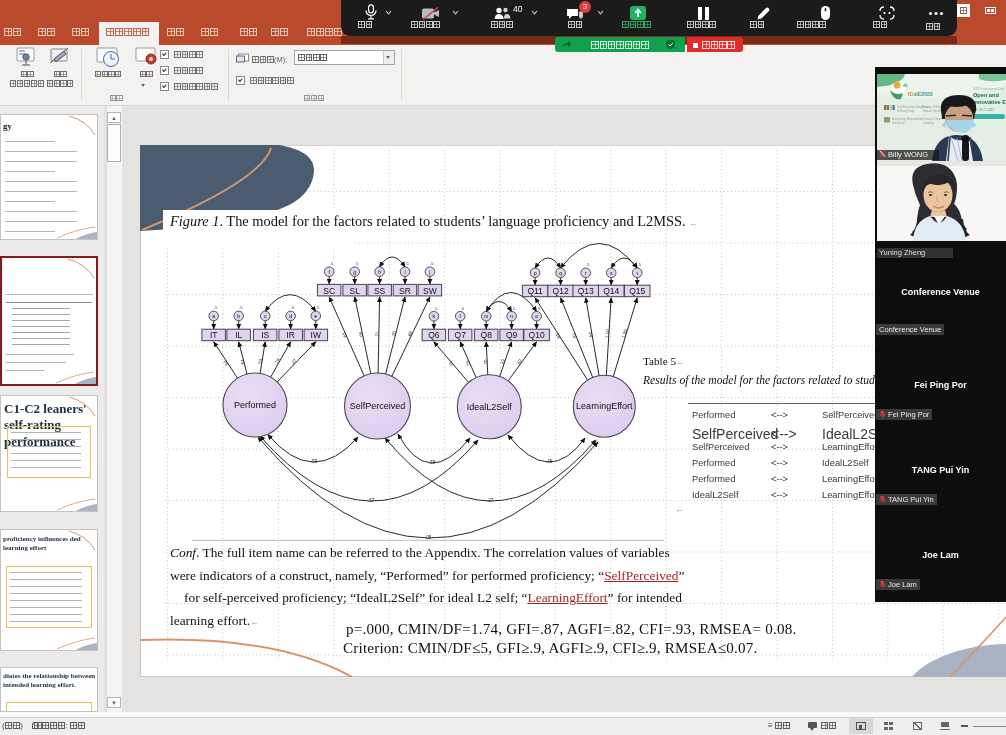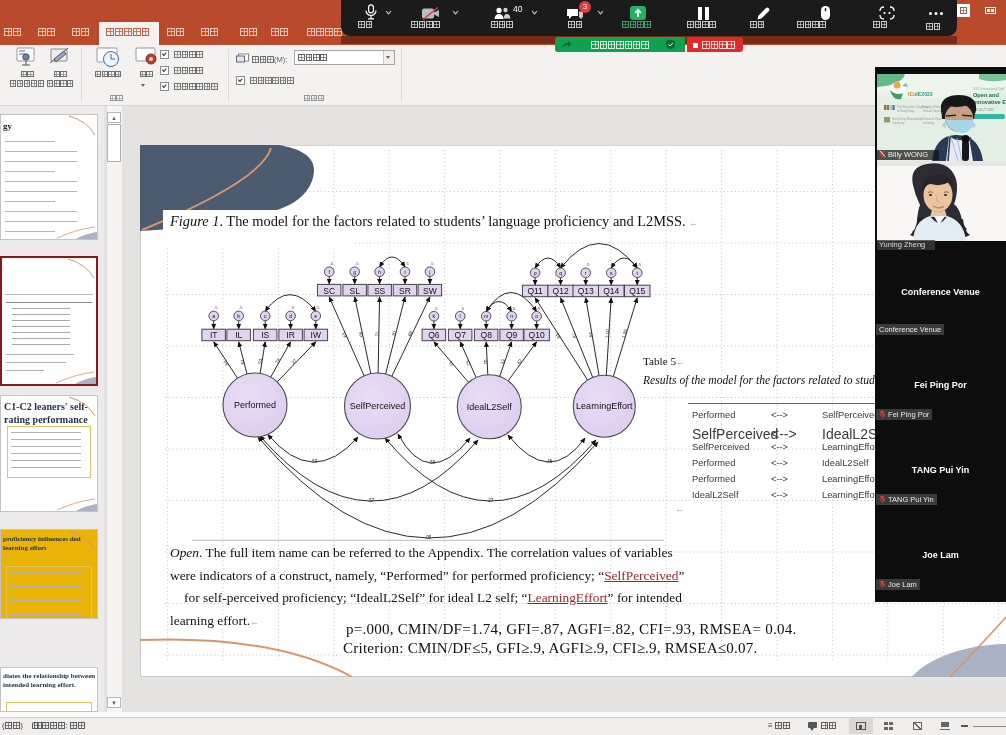--- a/index.html
+++ b/index.html
@@ -108,35 +108,35 @@
     <div class="ab" style="left:4px;top:104px;width:60px;height:1px;background:#b0b0b0"></div>
     <div class="ab" style="left:4px;top:112px;width:38px;height:1px;background:#b0b0b0"></div>
 <div class="ab" style="left:3px;top:36px;width:88px;height:1px;background:#bbb"></div>
 <svg class="ab" style="left:0;top:0" width="94" height="126" viewBox="0 0 94 126">
       <path d="M66,1 Q84,6 92,20" stroke="#d8956c" fill="none" stroke-width="1"></path>
       <ellipse cx="108" cy="136" rx="42" ry="18" fill="#aab4c4"></ellipse>
       <path d="M54,125 Q74,116 92,114" stroke="#d8956c" fill="none" stroke-width="0.8"></path>
     </svg>
 </div>
 <div class="ab" style="left:0;top:395px;width:98px;height:117px;background:#fff;border:1px solid #c5c3c2;overflow:hidden">
-<div class="ab ser" style="left:3px;top:5px;font-size:10px;font-weight:bold;color:#1d2d42;line-height:1.25">C1-C2 leaners' self-rating performance</div>
+<div class="ab ser" style="left:3px;top:5px;font-size:13px;font-weight:bold;color:#1d2d42;line-height:1.25">C1-C2 leaners' self-rating performance</div>
 <div class="ab" style="left:6px;top:30px;width:84px;height:52px;border:1px solid #e3c35a"></div>
 <div class="ab" style="left:10px;top:36px;width:70px;height:1px;background:#b3b3b3"></div>
     <div class="ab" style="left:10px;top:43px;width:70px;height:1px;background:#b3b3b3"></div>
     <div class="ab" style="left:10px;top:50px;width:70px;height:1px;background:#b3b3b3"></div>
     <div class="ab" style="left:10px;top:57px;width:70px;height:1px;background:#b3b3b3"></div>
     <div class="ab" style="left:10px;top:64px;width:70px;height:1px;background:#b3b3b3"></div>
     <div class="ab" style="left:10px;top:71px;width:70px;height:1px;background:#b3b3b3"></div>
 <svg class="ab" style="left:0;top:0" width="96" height="115" viewBox="0 0 96 115">
       <path d="M68,1 Q86,6 94,20" stroke="#d8956c" fill="none" stroke-width="1"></path>
       <ellipse cx="110" cy="125" rx="42" ry="18" fill="#aab4c4"></ellipse>
       <path d="M56,114 Q76,105 94,103" stroke="#d8956c" fill="none" stroke-width="0.8"></path>
     </svg>
 </div>
-<div class="ab" style="left:0;top:529px;width:98px;height:90px;background:#eab308;border:1px solid #c5c3c2;overflow:hidden">
+<div class="ab" style="left:0;top:529px;width:98px;height:122px;background:#ffffff;border:1px solid #c5c3c2;overflow:hidden">
 <div class="ab ser" style="left:2px;top:5px;font-size:7px;font-weight:bold;color:#1d2d42;line-height:1.25">proficiency influences ded learning effort</div>
 <div class="ab" style="left:5px;top:36px;width:86px;height:62px;border:1px solid #e3c35a"></div>
 <div class="ab" style="left:9px;top:42px;width:72px;height:1px;background:#b3b3b3"></div>
     <div class="ab" style="left:9px;top:49px;width:72px;height:1px;background:#b3b3b3"></div>
     <div class="ab" style="left:9px;top:56px;width:72px;height:1px;background:#b3b3b3"></div>
     <div class="ab" style="left:9px;top:63px;width:72px;height:1px;background:#b3b3b3"></div>
     <div class="ab" style="left:9px;top:70px;width:72px;height:1px;background:#b3b3b3"></div>
     <div class="ab" style="left:9px;top:77px;width:72px;height:1px;background:#b3b3b3"></div>
     <div class="ab" style="left:9px;top:84px;width:72px;height:1px;background:#b3b3b3"></div>
     <div class="ab" style="left:9px;top:91px;width:72px;height:1px;background:#b3b3b3"></div>
@@ -412,25 +412,25 @@
 <div class="ab ser" style="left:170px;top:212.5px;font-size:14.4px;color:#111"><i>Figure 1</i>. The model for the factors related to students’ language proficiency and L2MSS. <span style="color:#999;font-size:9px">←</span></div>
 <div class="ab ser" style="left:643px;top:355px;font-size:11.2px;color:#111">Table 5<span style="color:#999;font-size:9px">←</span></div>
 <div class="ab ser" style="left:643px;top:374px;font-size:11.6px;font-style:italic;color:#111;width:232px;overflow:hidden;white-space:nowrap">Results of the model for the factors related to stude</div>
 <div class="ab" style="left:692px;top:410.4px;font-size:9.3px;color:#3a3a3a;width:183px;overflow:hidden;white-space:nowrap"><span style="display:inline-block;width:79px">Performed</span><span style="display:inline-block;width:51px">&lt;--&gt;</span><span>SelfPerceived</span></div>
 <div class="ab" style="left:692px;top:426.3px;font-size:14px;color:#3a3a3a;width:183px;overflow:hidden;white-space:nowrap"><span style="display:inline-block;width:79px">SelfPerceived</span><span style="display:inline-block;width:51px">&lt;--&gt;</span><span>IdealL2Self</span></div>
 <div class="ab" style="left:692px;top:442.2px;font-size:9.3px;color:#3a3a3a;width:183px;overflow:hidden;white-space:nowrap"><span style="display:inline-block;width:79px">SelfPerceived</span><span style="display:inline-block;width:51px">&lt;--&gt;</span><span>LearningEffor</span></div>
 <div class="ab" style="left:692px;top:458.0px;font-size:9.3px;color:#3a3a3a;width:183px;overflow:hidden;white-space:nowrap"><span style="display:inline-block;width:79px">Performed</span><span style="display:inline-block;width:51px">&lt;--&gt;</span><span>IdealL2Self</span></div>
 <div class="ab" style="left:692px;top:473.9px;font-size:9.3px;color:#3a3a3a;width:183px;overflow:hidden;white-space:nowrap"><span style="display:inline-block;width:79px">Performed</span><span style="display:inline-block;width:51px">&lt;--&gt;</span><span>LearningEffor</span></div>
 <div class="ab" style="left:692px;top:489.8px;font-size:9.3px;color:#3a3a3a;width:183px;overflow:hidden;white-space:nowrap"><span style="display:inline-block;width:79px">IdealL2Self</span><span style="display:inline-block;width:51px">&lt;--&gt;</span><span>LearningEffor</span></div>
 <div class="ab" style="left:675px;top:504px;font-size:9px;color:#999">←</div>
-<div class="ab ser" style="left:170px;top:545px;font-size:13.4px;color:#111"><i>Open</i><span style="font-style:normal">. The full item name can be referred to the Appendix. The correlation values of variables</span></div>
+<div class="ab ser" style="left:170px;top:545px;font-size:13.4px;color:#111"><i>Conf</i><span style="font-style:normal">. The full item name can be referred to the Appendix. The correlation values of variables</span></div>
 <div class="ab ser" style="left:170px;top:567.5px;font-size:13.4px;color:#111">were indicators of a construct, namely, “Performed” for performed proficiency; “<span style="color:#9e1f1f;text-decoration:underline">SelfPerceived</span>”</div>
 <div class="ab ser" style="left:184px;top:590px;font-size:13.4px;color:#111">for self-perceived proficiency; “IdealL2Self” for ideal L2 self; “<span style="color:#9e1f1f;text-decoration:underline">LearningEffort</span>” for intended</div>
 <div class="ab ser" style="left:170px;top:612.5px;font-size:13.4px;color:#111">learning effort.<span style="color:#999;font-size:9px">←</span></div>
-<div class="ab ser" style="left:346px;top:620.5px;font-size:15.1px;letter-spacing:.22px;color:#111">p=.000, CMIN/DF=1.74, GFI=.87, AGFI=.82, CFI=.93, RMSEA= 0.04.</div>
+<div class="ab ser" style="left:346px;top:620.5px;font-size:15.1px;letter-spacing:.22px;color:#111">p=.000, CMIN/DF=1.74, GFI=.87, AGFI=.82, CFI=.93, RMSEA= 0.08.</div>
 <div class="ab ser" style="left:343px;top:639.5px;font-size:15.1px;letter-spacing:.2px;color:#111">Criterion: CMIN/DF≤5, GFI≥.9, AGFI≥.9, CFI≥.9, RMSEA≤0.07.</div>
 <div class="ab" style="left:0;top:712px;width:1006px;height:5px;background:#fafafa"></div>
 <div class="ab" style="left:0;top:717px;width:1006px;height:18px;background:#efeeed;border-top:1px solid #d3d1cf"></div>
 <div class="ab" style="left:2px;top:721px;font-size:8px;color:#444">(<i class="c"></i><i class="c"></i>)&nbsp;&nbsp;&nbsp;&nbsp;&nbsp;<i class="c"></i><i class="c"></i><i class="c"></i><i class="c"></i>: <i class="c"></i><i class="c"></i></div>
 <div class="ab" style="left:32px;top:722px;width:6px;height:7px;border:1px solid #555;border-radius:2px 2px 0 0"></div>
 <div class="ab" style="left:768px;top:721px;font-size:8px;color:#444">≡&nbsp;<i class="c"></i><i class="c"></i></div>
 <div class="ab" style="left:808px;top:722px;width:9px;height:6px;background:#555;border-radius:1px"></div>
 <div class="ab" style="left:810px;top:728px;width:0;height:0;border:2px solid transparent;border-top:3px solid #555"></div>
 <div class="ab" style="left:821px;top:721px;font-size:8px;color:#444"><i class="c"></i><i class="c"></i></div>
 <div class="ab" style="left:849px;top:718px;width:24px;height:16px;background:#d9d7d5"></div>
@@ -502,21 +502,21 @@
 <path d="M51,31.5 q2.5,-1.5 5,0" stroke="#55412f" stroke-width="0.7" fill="none"></path>
 <path d="M67,31.5 q2.5,-1.5 5,0" stroke="#55412f" stroke-width="0.7" fill="none"></path>
 <ellipse cx="53.5" cy="34" rx="1.7" ry="0.9" fill="#332f2e"></ellipse>
 <ellipse cx="68.5" cy="34" rx="1.7" ry="0.9" fill="#332f2e"></ellipse>
 <path d="M60,34 q-1,4 0,6 q1,1 2.5,0.5" stroke="#d8a87f" stroke-width="0.9" fill="none"></path>
 <path d="M56,45 q5,3.5 11,0.5" stroke="#c08573" stroke-width="1.5" fill="none"></path>
 <path d="M55,49 q6,4 13,0 l2,7 h-17 z" fill="#eac59e"></path>
 <path d="M36,80 q1,-20 17,-25 q5,7 9,7 q4,0 8,-7 q17,5 19,25 z" fill="#e2ecf4"></path>
 <path d="M57,55 l5,9 l6,-9" fill="#fdfdfd"></path>
 </svg>
-<div class="ab" style="left:877px;top:240px;width:58px;height:10px;background:rgba(60,60,60,.8);color:#ddd;font-size:7.5px;line-height:10px;padding-left:2px">Yuning Zheng</div>
+<div class="ab" style="left:877px;top:248px;width:76px;height:10px;background:rgba(60,60,60,.8);color:#ddd;font-size:7.5px;line-height:10px;padding-left:2px">Yuning Zheng</div>
 <div class="ab" style="left:875px;top:286.5px;width:131px;text-align:center;color:#fff;font-size:9px;font-weight:bold">Conference Venue</div>
 <div class="ab" style="left:876px;top:323.5px;height:11px;background:#3a3a3a;color:#e8e8e8;font-size:7.5px;line-height:11px;padding:0 3px;white-space:nowrap">Conference Venue</div>
 <div class="ab" style="left:875px;top:380.0px;width:131px;text-align:center;color:#fff;font-size:9px;font-weight:bold">Fei Ping Por</div>
 <div class="ab" style="left:876px;top:408.5px;height:11px;background:#3a3a3a;color:#e8e8e8;font-size:7.5px;line-height:11px;padding:0 3px;white-space:nowrap"><svg width="7" height="8" viewBox="0 0 7 8" style="vertical-align:-1px">
       <rect x="2.2" y="0.5" width="2.6" height="4" rx="1.3" fill="#e23b3b"></rect>
       <path d="M1,3.5 a2.5,2.5 0 0 0 5,0 M3.5,6 v1.5" stroke="#e23b3b" stroke-width="0.9" fill="none"></path>
       <line x1="0.8" y1="0.8" x2="6.2" y2="6.8" stroke="#e23b3b" stroke-width="0.9"></line>
     </svg> Fei Ping Por</div>
 <div class="ab" style="left:875px;top:465.0px;width:131px;text-align:center;color:#fff;font-size:9px;font-weight:bold">TANG Pui Yin</div>
 <div class="ab" style="left:876px;top:493.5px;height:11px;background:#3a3a3a;color:#e8e8e8;font-size:7.5px;line-height:11px;padding:0 3px;white-space:nowrap"><svg width="7" height="8" viewBox="0 0 7 8" style="vertical-align:-1px">

